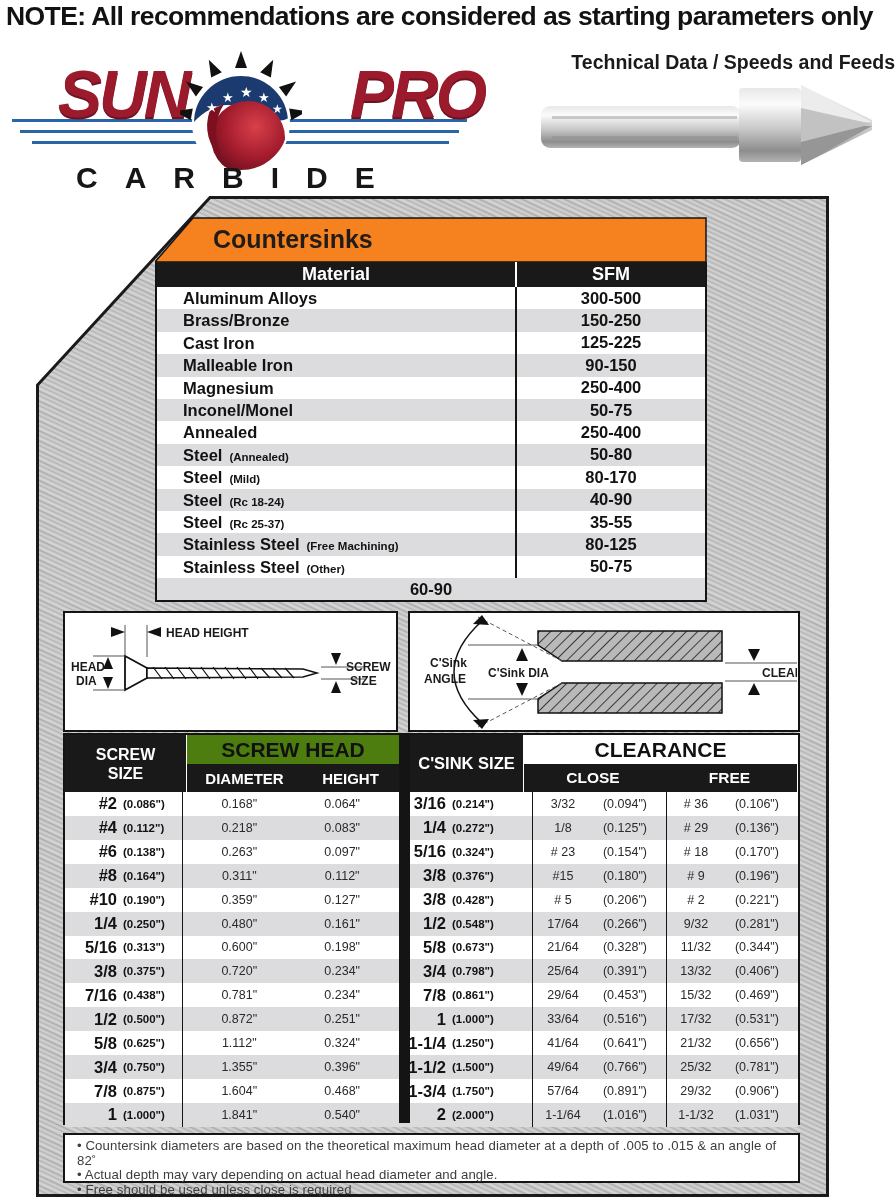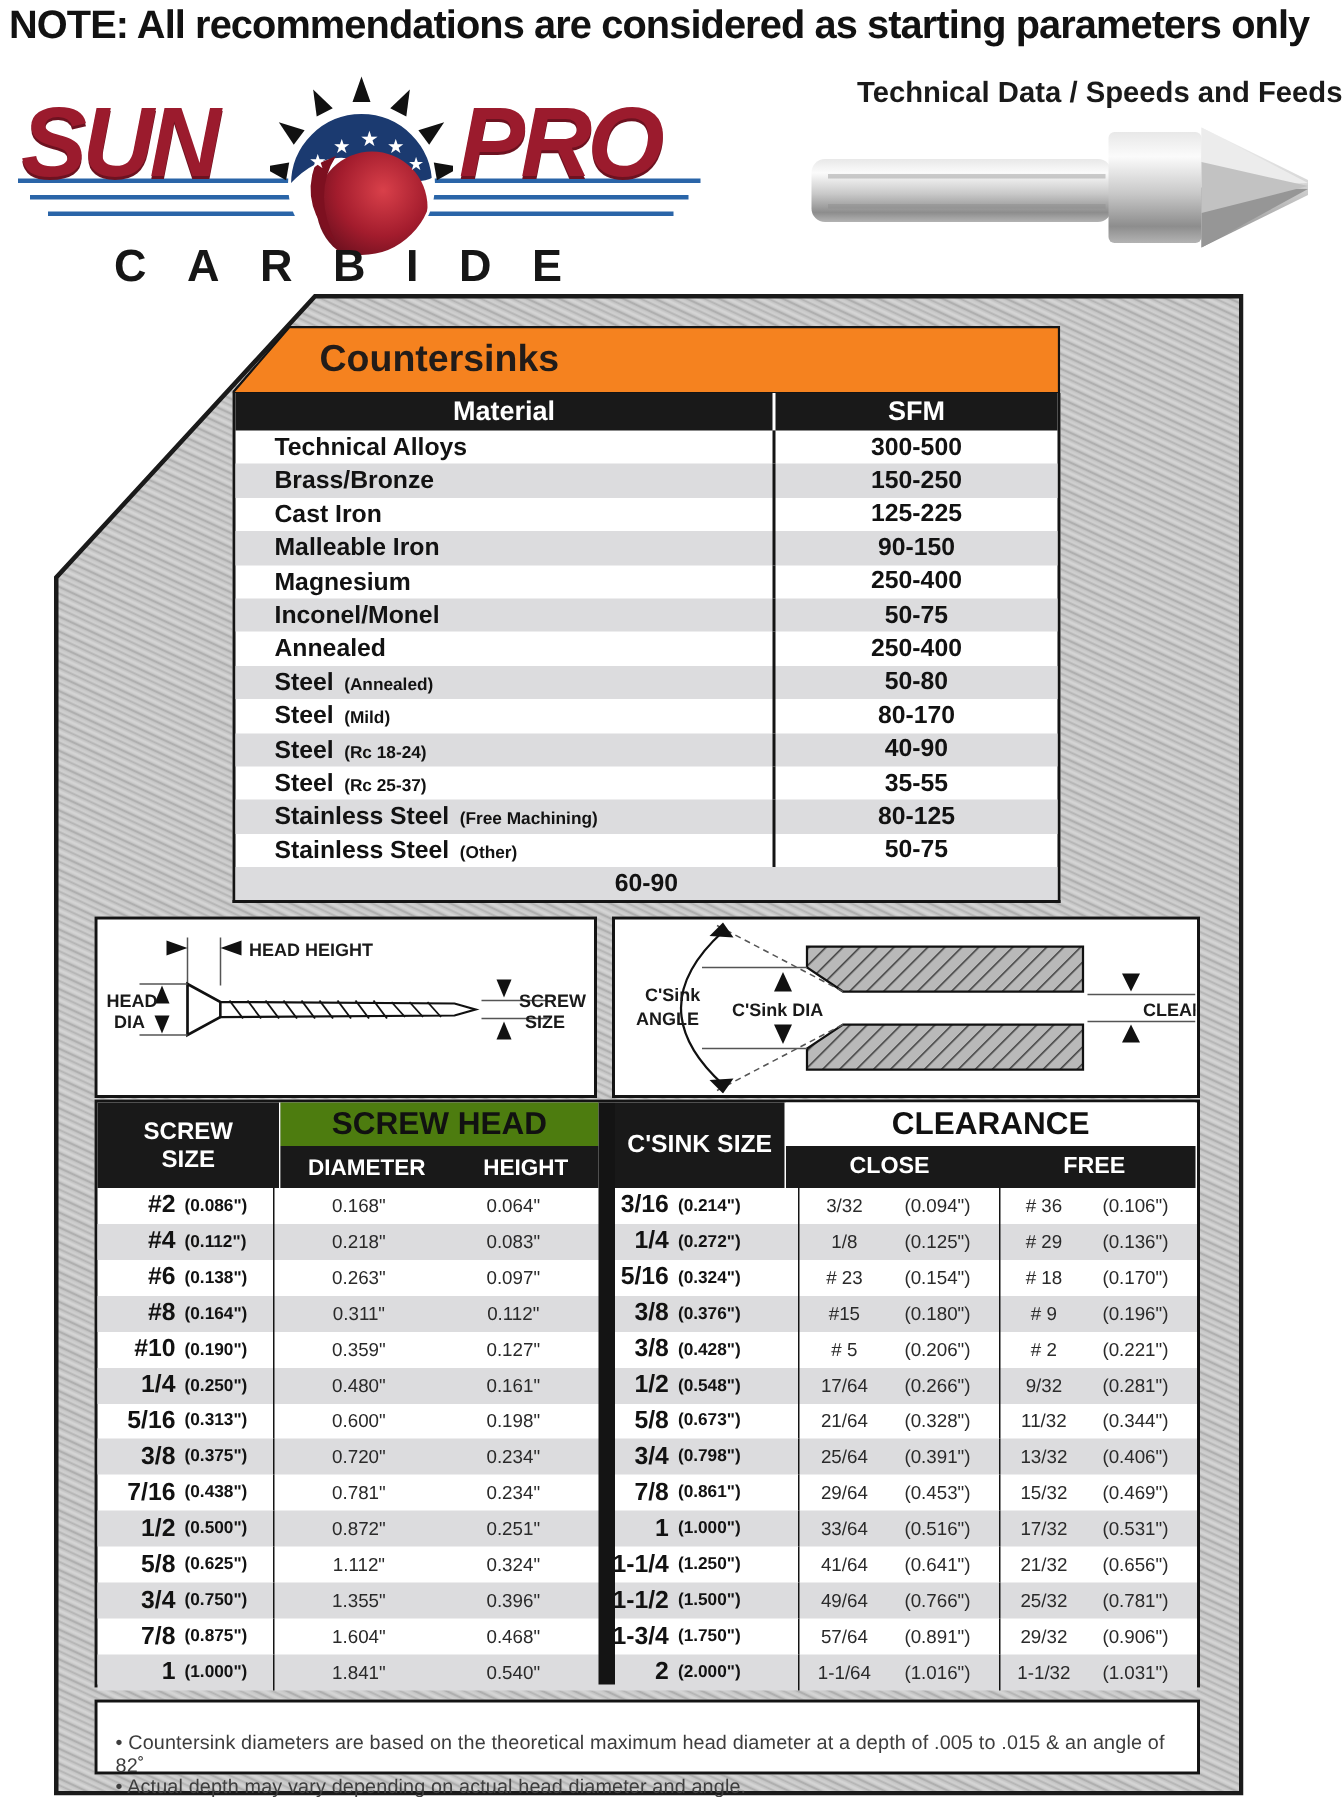--- a/index.html
+++ b/index.html
@@ -5,21 +5,21 @@
   * { margin:0; padding:0; box-sizing:border-box; }
   html,body { width:895px; height:1200px; background:#fff; font-family:"Liberation Sans",sans-serif; position:relative; overflow:hidden; }
 
   .abs { position:absolute; }
 
   
   .note-banner { left:6px; top:1px; font-size:26.5px; font-weight:bold; color:#121212; letter-spacing:-0.6px; white-space:nowrap; }
 
   
   .logo { left:12px; top:34px; width:458px; height:162px; }
-  .logo-word { position:absolute; top:22px; font-size:66px; font-weight:bold; font-style:italic; letter-spacing:-3px; color:#9b1b2d; text-shadow:0 2px 0 #6d1220; }
+  .logo-word { position:absolute; top:22px; font-size:66px; font-weight:bold; font-style:italic; letter-spacing:-3px; color:#9b1b2d; text-shadow:0 2px 0 #6d1220;margin-left:44px; }
   .logo-sun { left:2px; }
   .logo-pro { left:294px; }
   .logo-lines { position:absolute; left:0; top:85px; width:455px; }
   .logo-lines div { height:3px; background:#2a65a8; margin-bottom:8px; }
   .logo-lines .l2 { margin-left:8px; margin-right:8px; }
   .logo-lines .l3 { margin-left:20px; margin-right:18px; }
   .logo-globe { position:absolute; left:168px; top:0; }
   .logo-carbide { position:absolute; left:64px; top:127px; font-size:30px; font-weight:bold; letter-spacing:27px; color:#161616; white-space:nowrap; }
 
   
@@ -75,21 +75,21 @@
   .c-csink .big { text-align:right; }
   .c-close { width:138px; border-right:1.5px solid #141414; display:grid !important; grid-template-columns:60px 1fr; align-items:center; }
   .c-free { width:135px; display:grid !important; grid-template-columns:58px 1fr; align-items:center; }
   .big { font-size:16.5px; font-weight:bold; color:#121212; }
   .small { font-size:11.5px; font-weight:bold; color:#121212; }
   .val { font-size:12.5px; font-weight:400; color:#2a2a2a; }
   .frac { font-size:12.5px; font-weight:400; color:#2a2a2a; text-align:center; }
   .dec { font-size:12.5px; font-weight:400; color:#2a2a2a; text-align:left; padding-left:10px; }
 
   
-  .footnotes { left:63px; top:1133px; width:737px; height:50px; background:#fff; border:2.5px solid #141414; padding:20px 12px; }
+  .footnotes { left:63px; top:1133px; width:737px; height:50px; background:#fff; border:2.5px solid #141414; padding:4px 12px; }
   .footnotes li { list-style:none; font-size:13.2px; color:#3d3d3d; line-height:14.5px; font-weight:400; letter-spacing:0.1px; }
 </style>
 </head>
 <body>
 
 <div class="abs note-banner">NOTE: All recommendations are considered as starting parameters only</div>
 
 <div class="abs logo">
   <div class="logo-lines">
     <div class="l1"></div>
@@ -197,21 +197,21 @@
 
 <div class="abs mat-table">
   <div class="mat-header">
     <div class="mh-material">Material</div>
     <div class="mh-sfm">SFM</div>
   </div>
   <div class="mat-rows">
 
       <div>
         <div class="mr-name">
-          <span class="nm">Technical Alloys</span>
+          <span class="nm">Aluminum Alloys</span>
           <span class="nt"></span>
         </div>
         <div class="mr-sfm">300-500</div>
       </div>
 
       <div>
         <div class="mr-name">
           <span class="nm">Brass/Bronze</span>
           <span class="nt"></span>
         </div>

